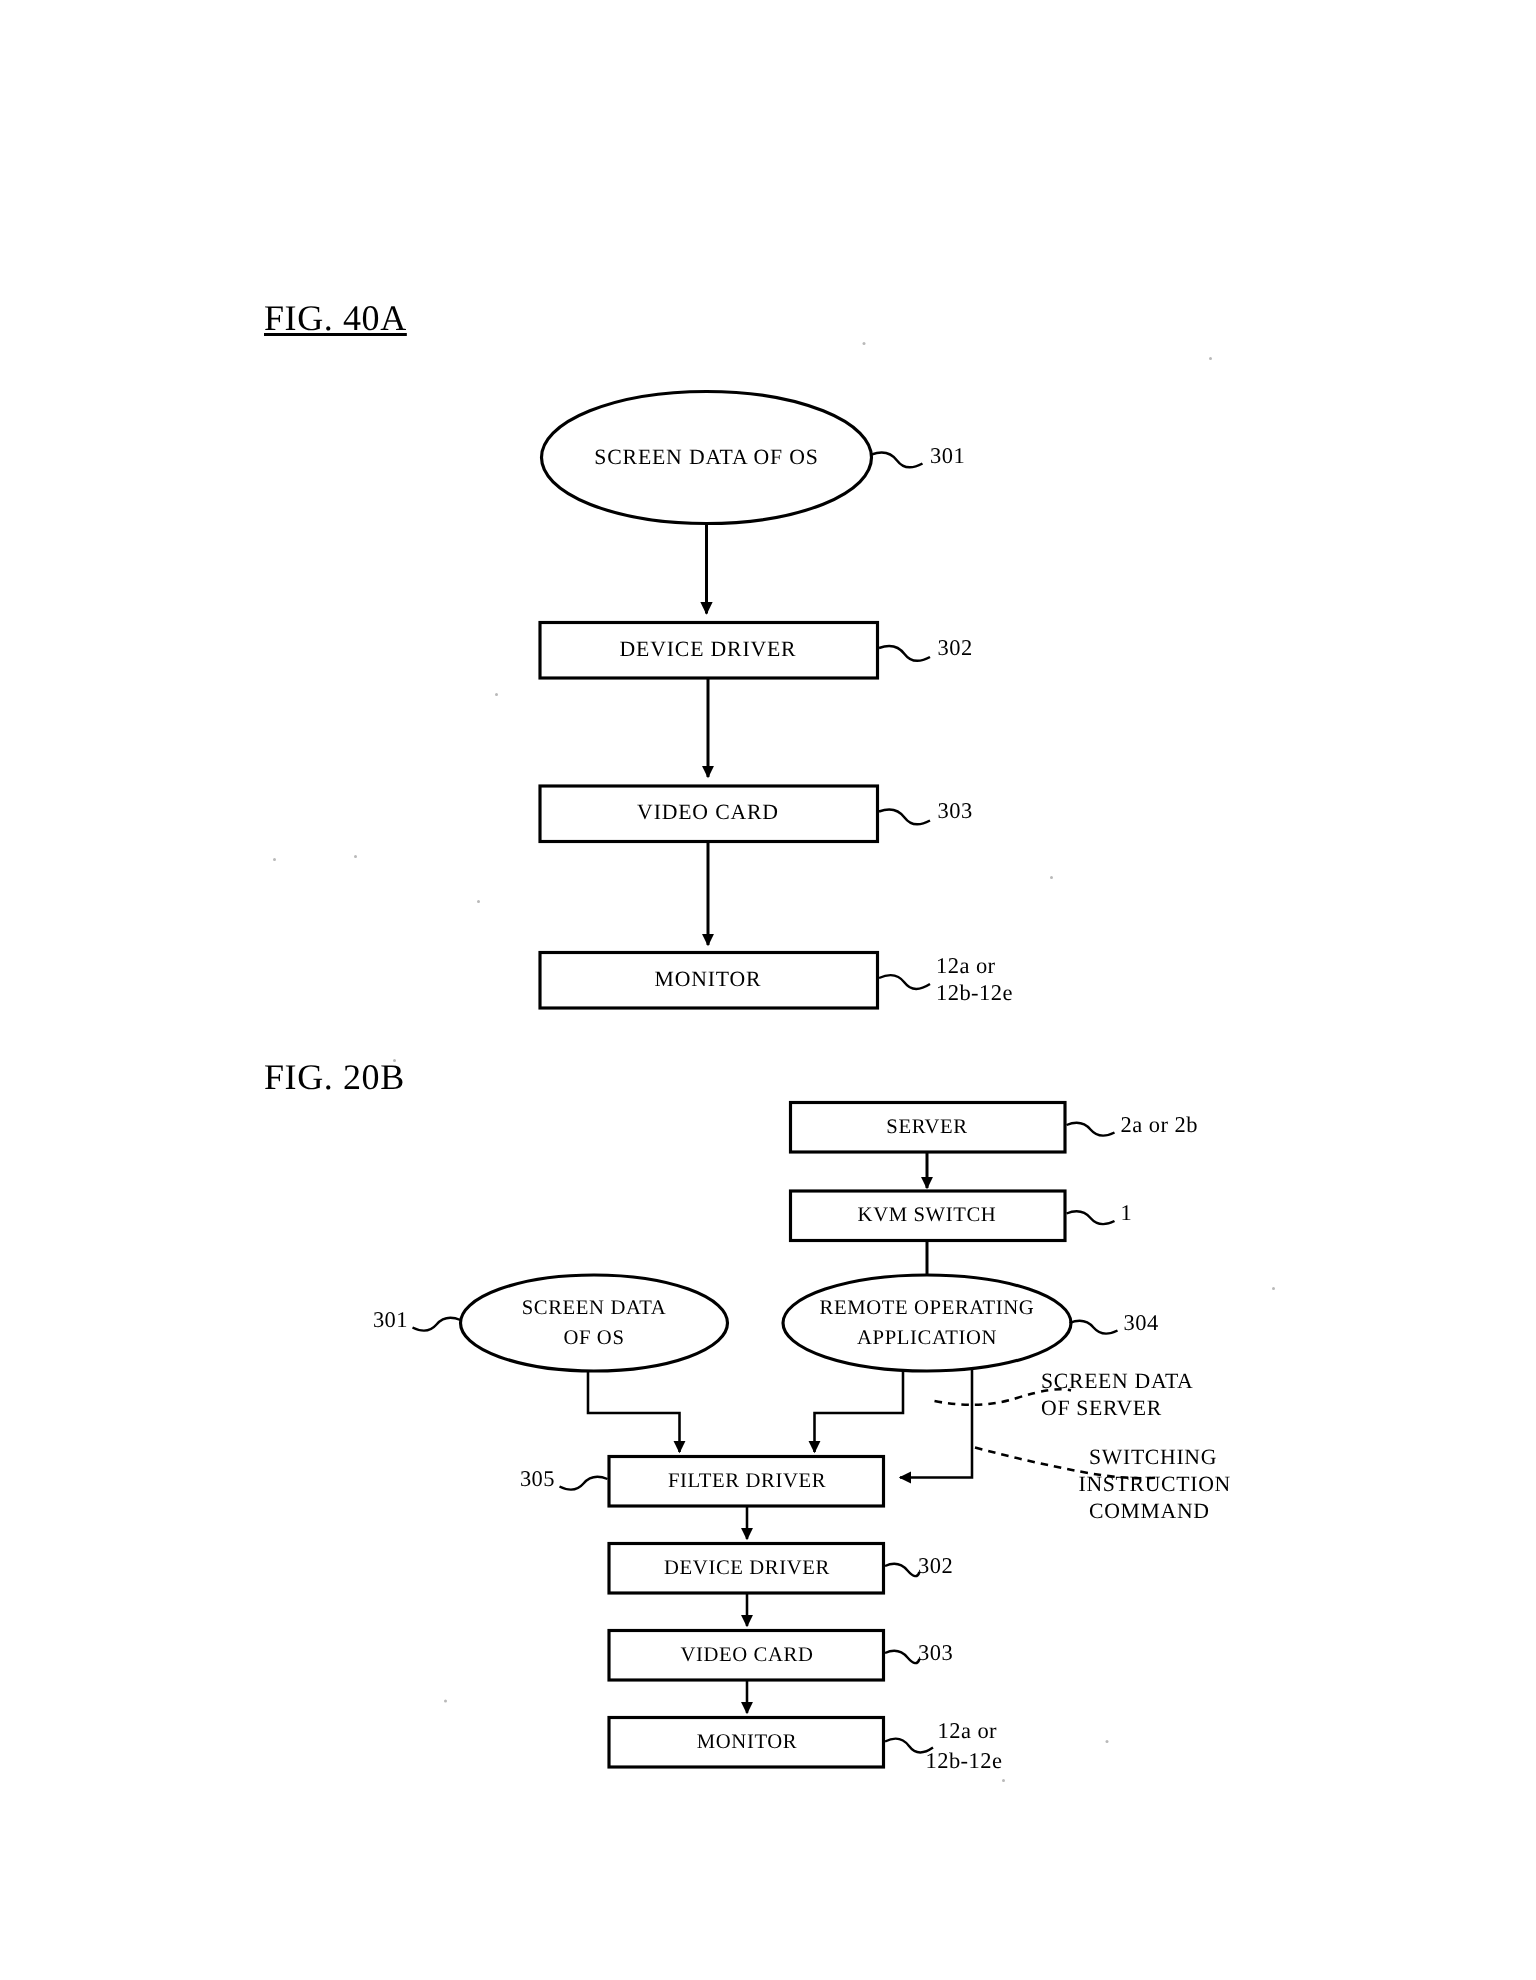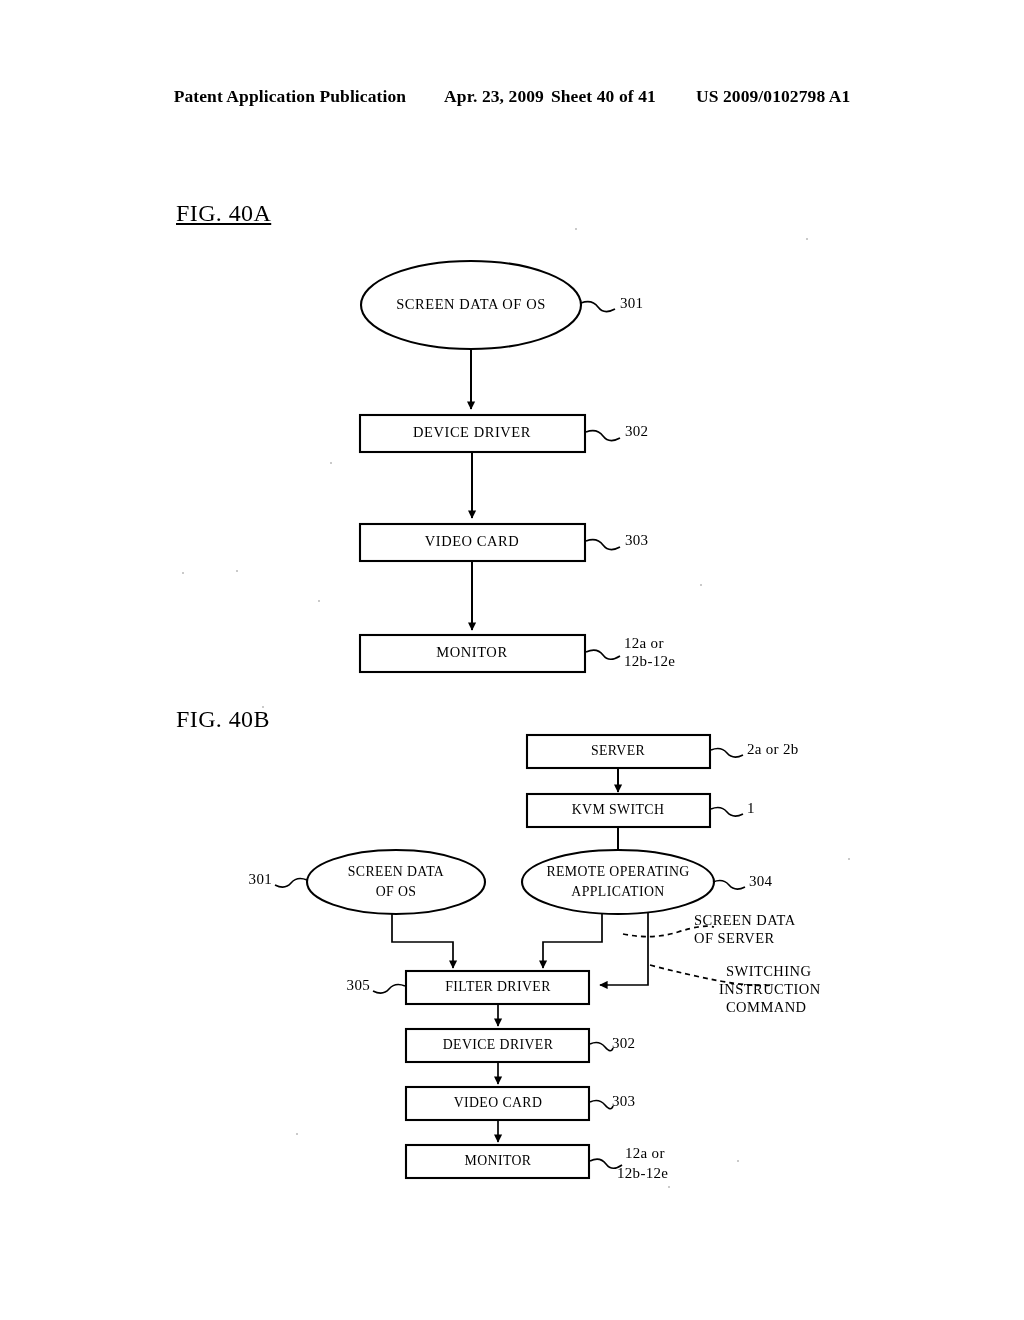--- a/index.html
+++ b/index.html
@@ -128,29 +128,23 @@
     width: 2px;
     height: 2px;
     border-radius: 50%;
   }
 </style>
 </head>
 <body>
 
 <div class="page">
 
-  <div class="header">
-    <span class="h-pub">Patent Application Publication</span>
-    <span class="h-date">Apr. 23, 2009</span>
-    <span class="h-sheet">Sheet 40 of 41</span>
-    <span class="h-num">US 2009/0102798 A1</span>
-  </div>
 
   <div class="fig-label" id="fig-40a-label">FIG. 40A</div>
-  <div class="fig-label" id="fig-40b-label">FIG. 40B</div>
+  <div class="fig-label" id="fig-40b-label">FIG. 20B</div>
 
   <svg class="diagram" viewBox="0 0 1024 1320" width="1024" height="1320">
     <defs>
       <marker id="arrowhead" markerWidth="9" markerHeight="9" refX="7.6" refY="4.5" orient="auto" markerUnits="userSpaceOnUse">
         <path d="M0,0.4 L8.4,4.5 L0,8.6 z" fill="#000"></path>
       </marker>
       <marker id="arrowhead-left" markerWidth="9" markerHeight="9" refX="7.6" refY="4.5" orient="auto" markerUnits="userSpaceOnUse">
         <path d="M0,0.4 L8.4,4.5 L0,8.6 z" fill="#000"></path>
       </marker>
     </defs>

